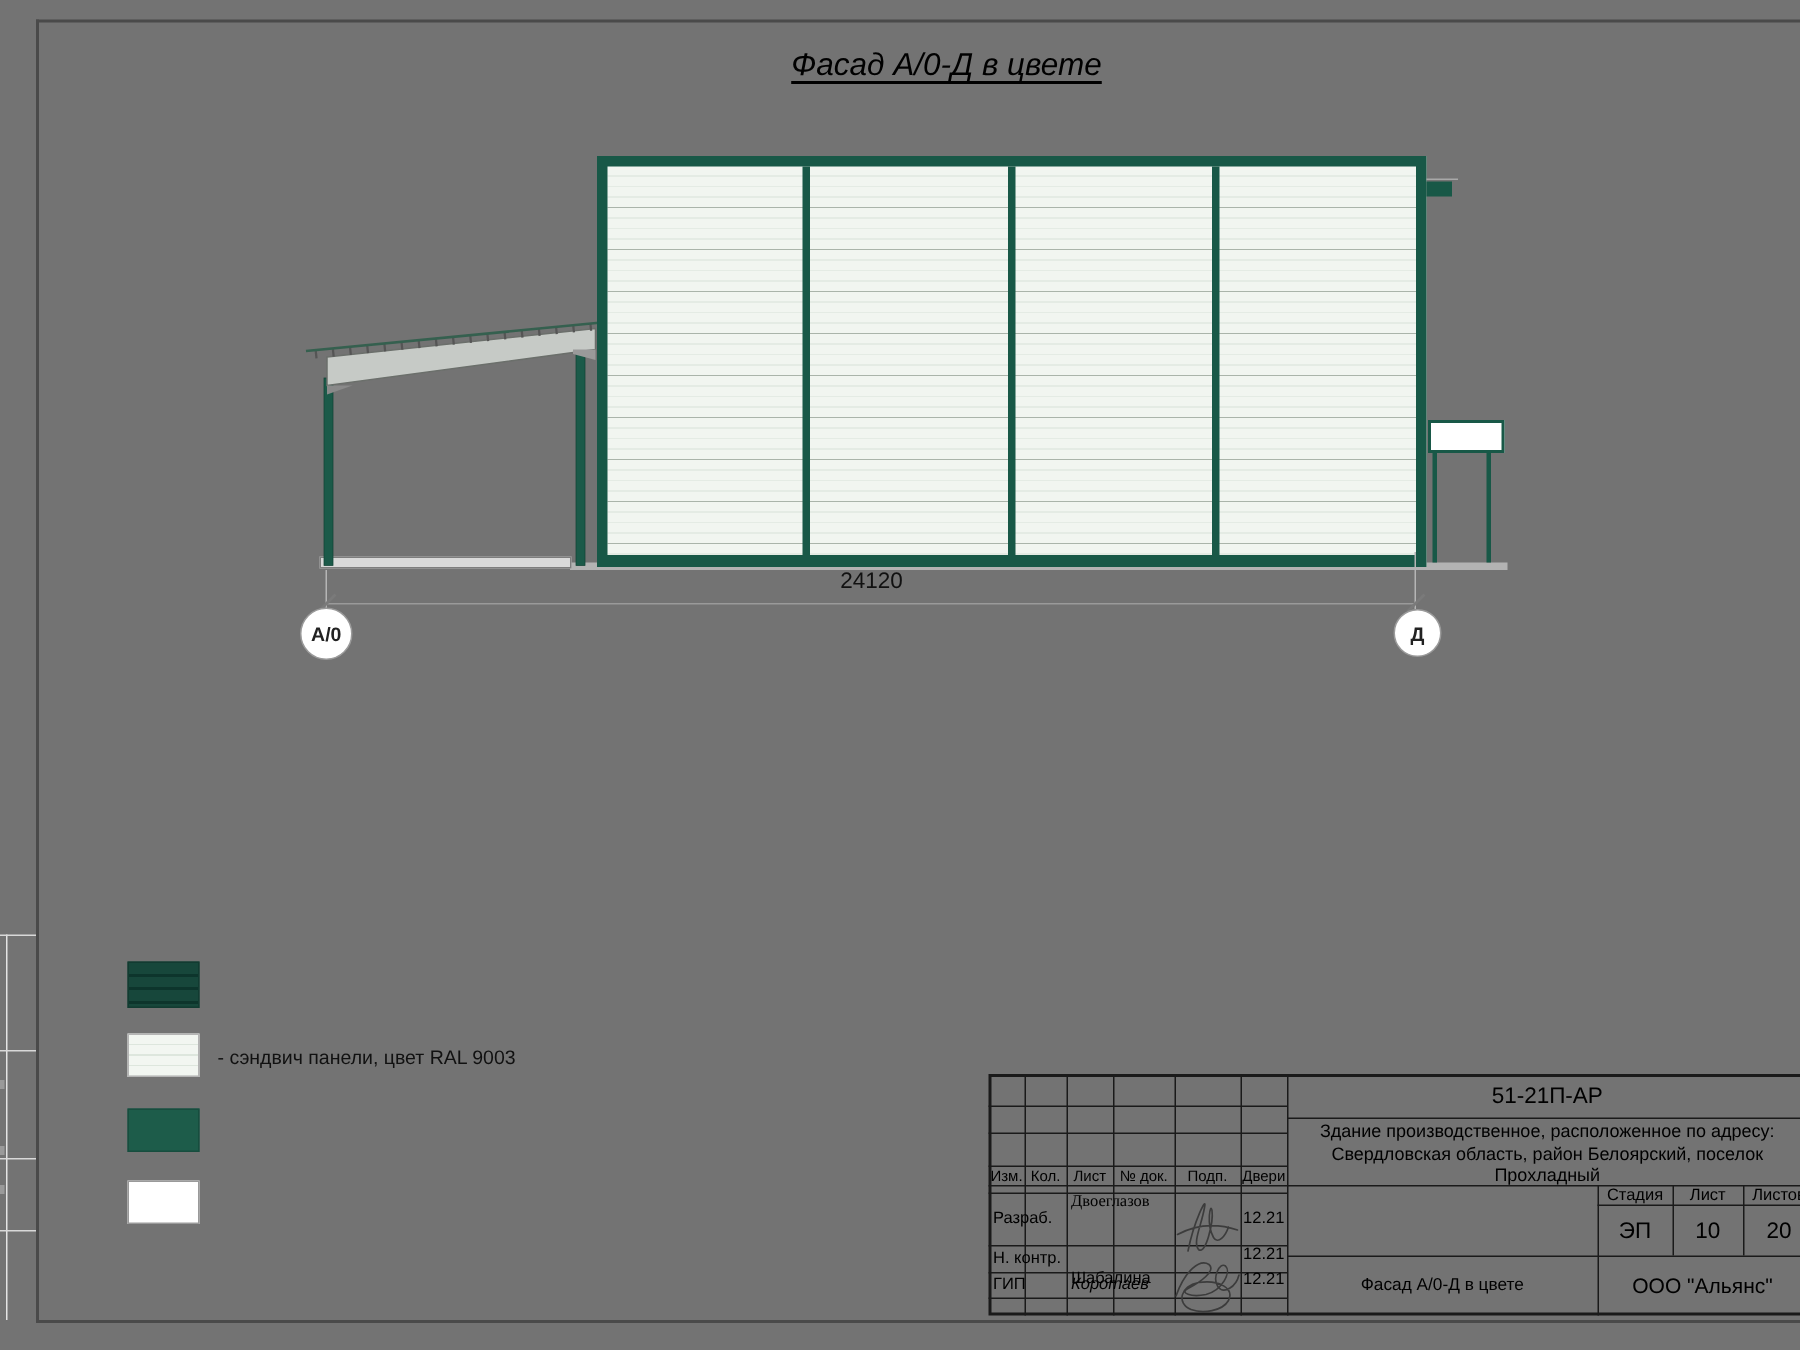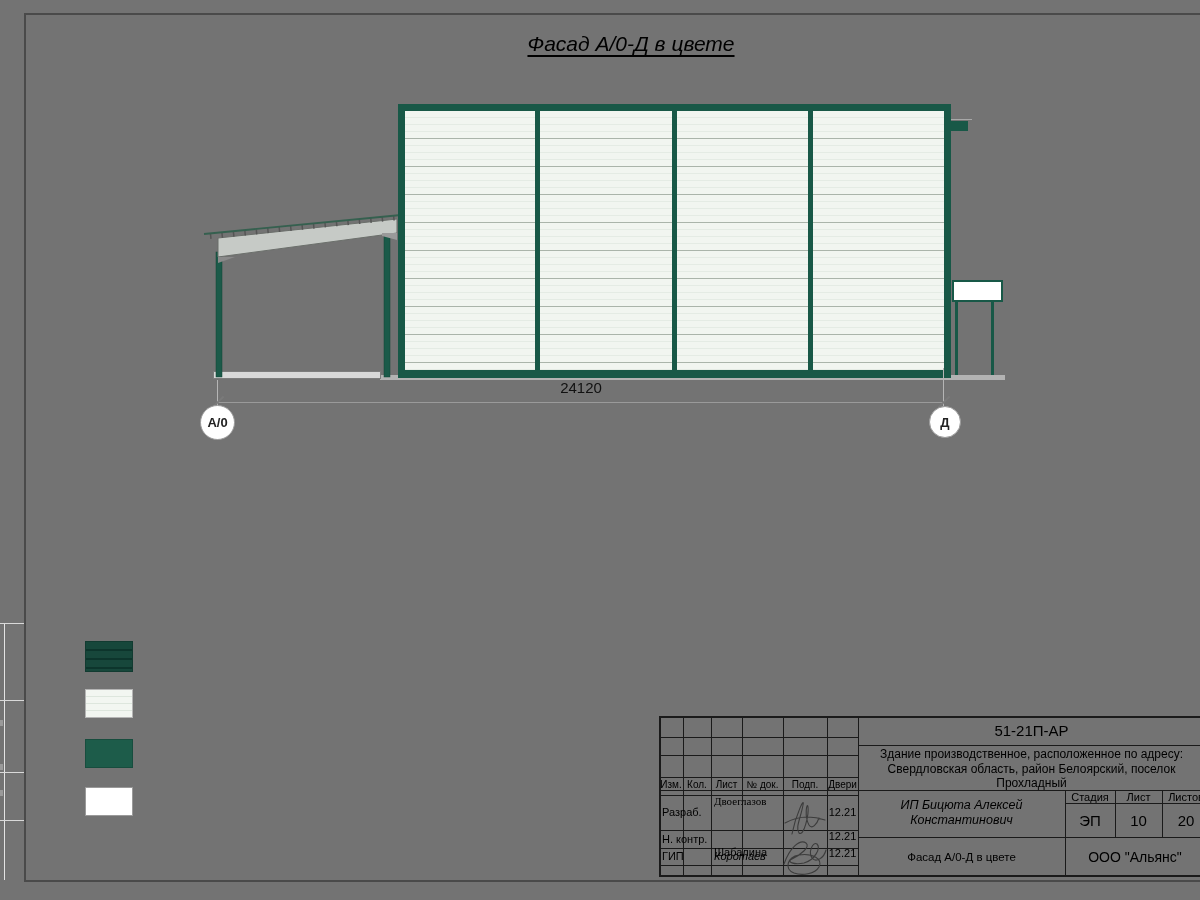--- a/index.html
+++ b/index.html
@@ -108,20 +108,21 @@
   <div class="axis-circle" style="left:200px;top:405px;width:33px;height:33px;">
     <span>А/0</span>
   </div>
   <div class="axis-circle" style="left:929px;top:406px;width:30px;height:30px;">
     <span>Д</span>
   </div>
 
   <div class="sw sw1" style="top:641px;height:31px;"></div>
 
   <div class="sw sw2" style="top:689px;height:29px;"></div>
+  <div class="legend-label" style="top:697px;width:330px;">- сэндвич панели, цвет RAL 9003</div>
 
   <div class="sw sw3" style="top:739px;height:29px;"></div>
 
   <div class="sw sw4" style="top:787px;height:29px;"></div>
 
   <div class="tb-border"></div>
 
   <div class="vl" style="left:683px;top:716px;height:161px;"></div>
   <div class="vl" style="left:711px;top:716px;height:161px;"></div>
   <div class="vl" style="left:742px;top:716px;height:161px;"></div>
@@ -161,22 +162,20 @@
   <div class="tb-text c" style="left:827px;top:806px;width:31px;">12.21</div>
 
   <div class="tb-text" style="left:662px;top:833px;">Н. контр.</div>
   <div class="tb-text" style="left:714px;top:795px;font-family:Liberation Serif, serif;">Двоеглазов</div>
   <div class="tb-text c" style="left:827px;top:830px;width:31px;">12.21</div>
 
   <div class="tb-text" style="left:662px;top:850px;">ГИП</div>
   <div class="tb-text" style="left:714px;top:850px;font-style:italic;">Коротаев</div>
   <div class="tb-text c" style="left:827px;top:847px;width:31px;">12.21</div>
 
-  <div class="tb-text c pre" style="left:860px;top:798px;width:203px;font-size:12.5px;line-height:15px;font-style:italic;">ИП Бицюта Алексей
-Константинович</div>
 
   <div class="tb-text c" style="left:1065px;top:791px;width:50px;">Стадия</div>
   <div class="tb-text c" style="left:1115px;top:791px;width:47px;">Лист</div>
   <div class="tb-text c" style="left:1162px;top:791px;width:48px;">Листов</div>
   <div class="tb-text c" style="left:1065px;top:812px;width:50px;font-size:15px;">ЭП</div>
   <div class="tb-text c" style="left:1115px;top:812px;width:47px;font-size:15px;">10</div>
   <div class="tb-text c" style="left:1162px;top:812px;width:48px;font-size:15px;">20</div>
 
   <div class="tb-text c" style="left:858px;top:851px;width:207px;font-size:11.5px;">Фасад А/0-Д в цвете</div>
   <div class="tb-text c" style="left:1065px;top:849px;width:140px;font-size:14px;">ООО "Альянс"</div>

